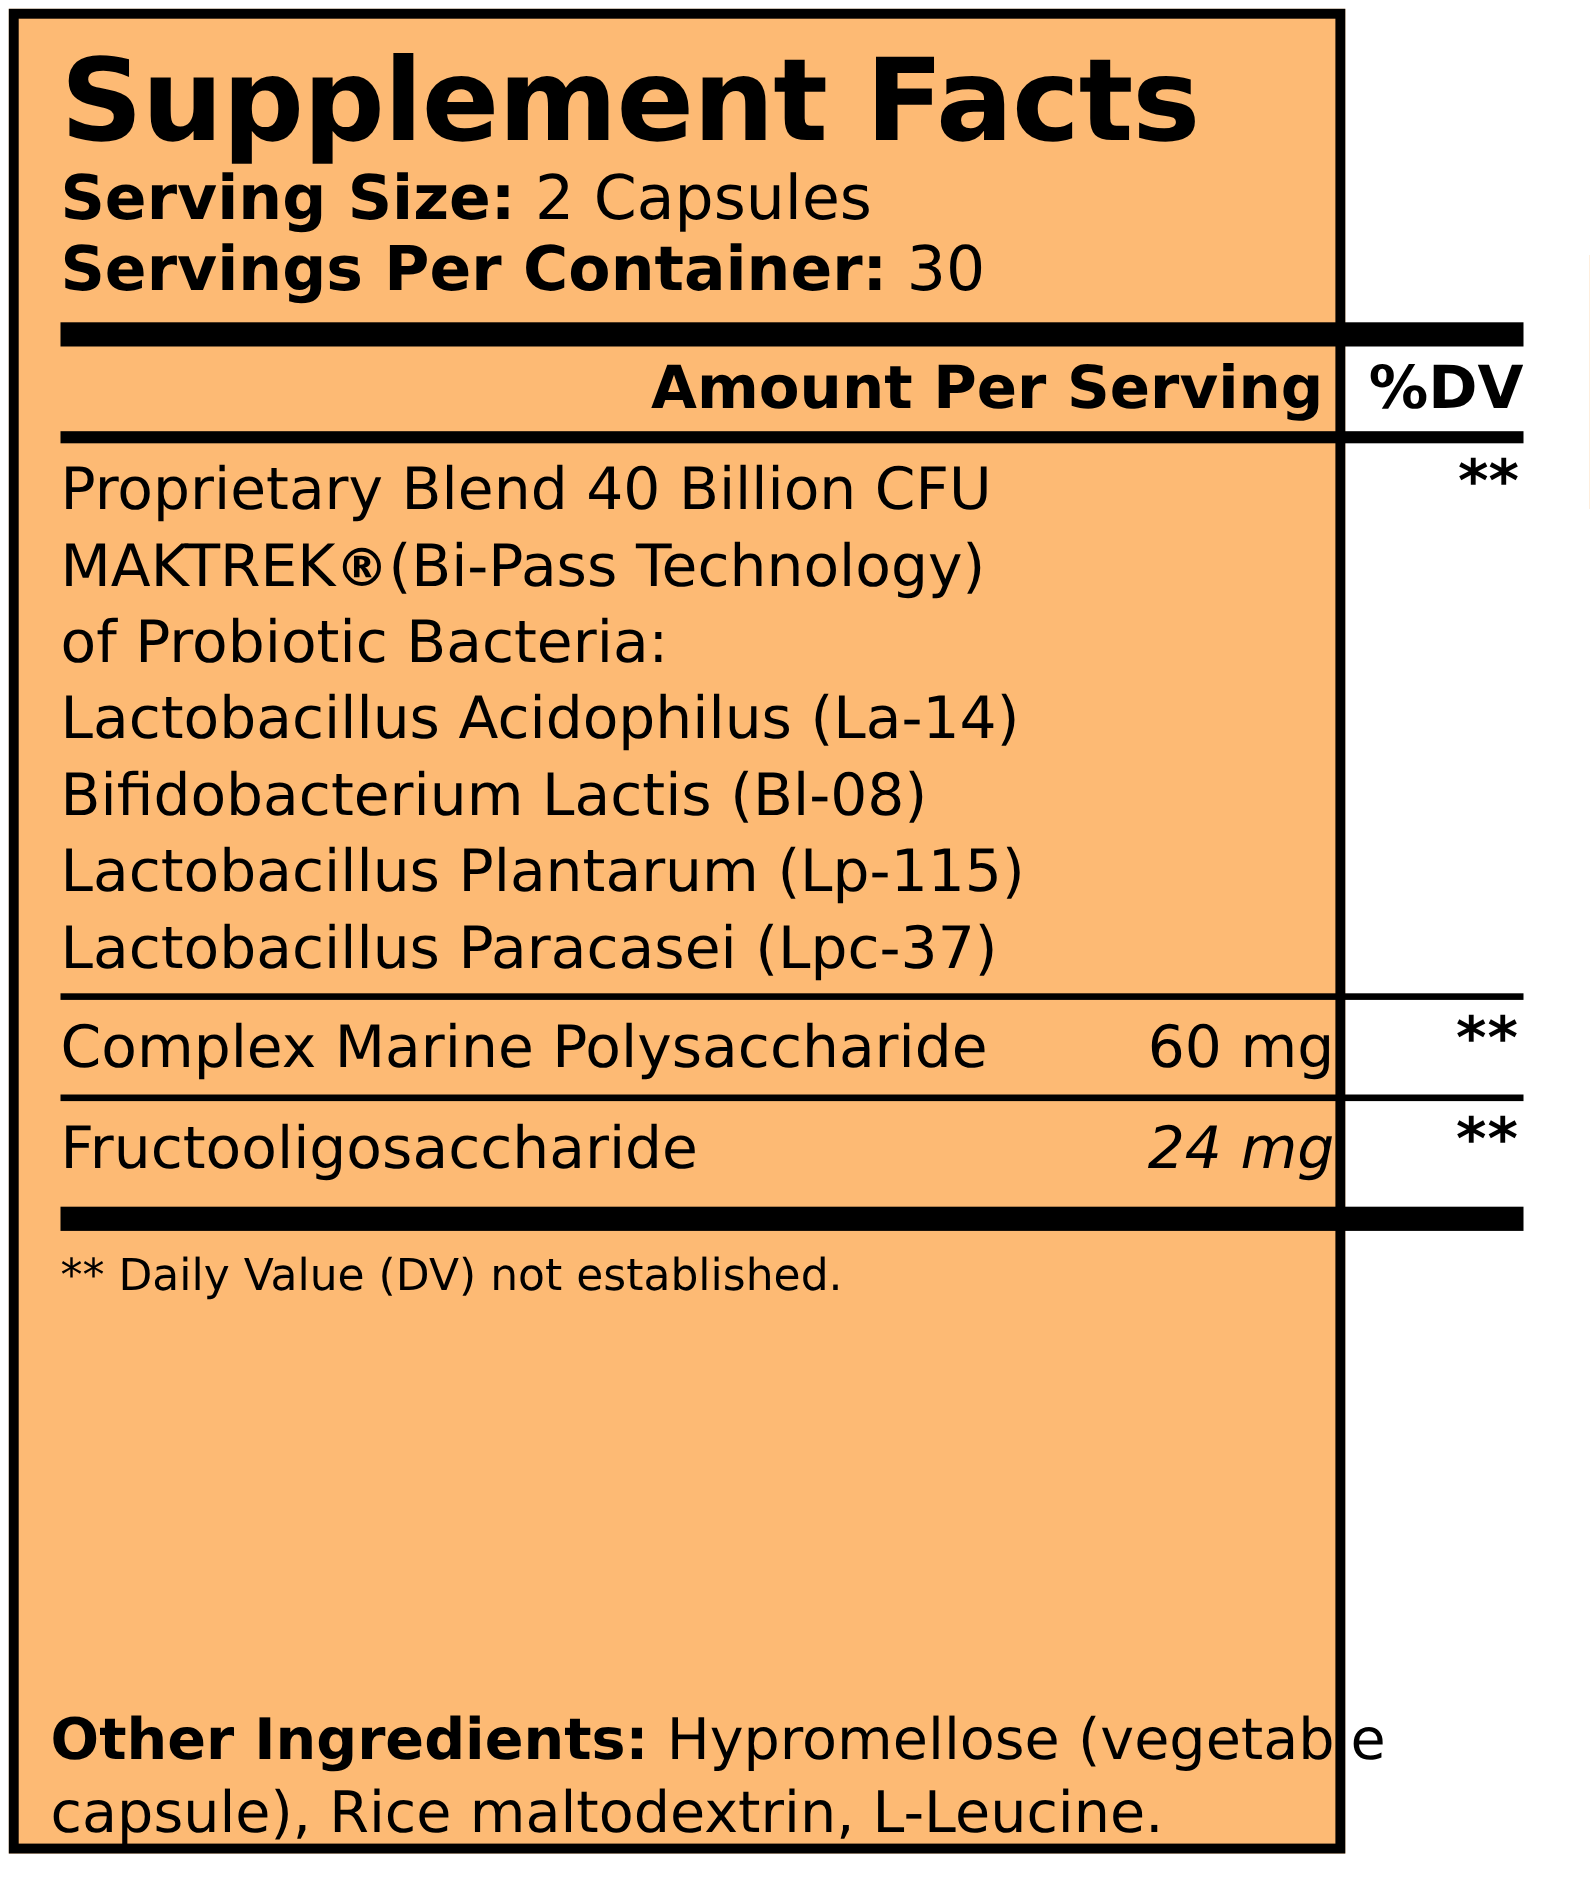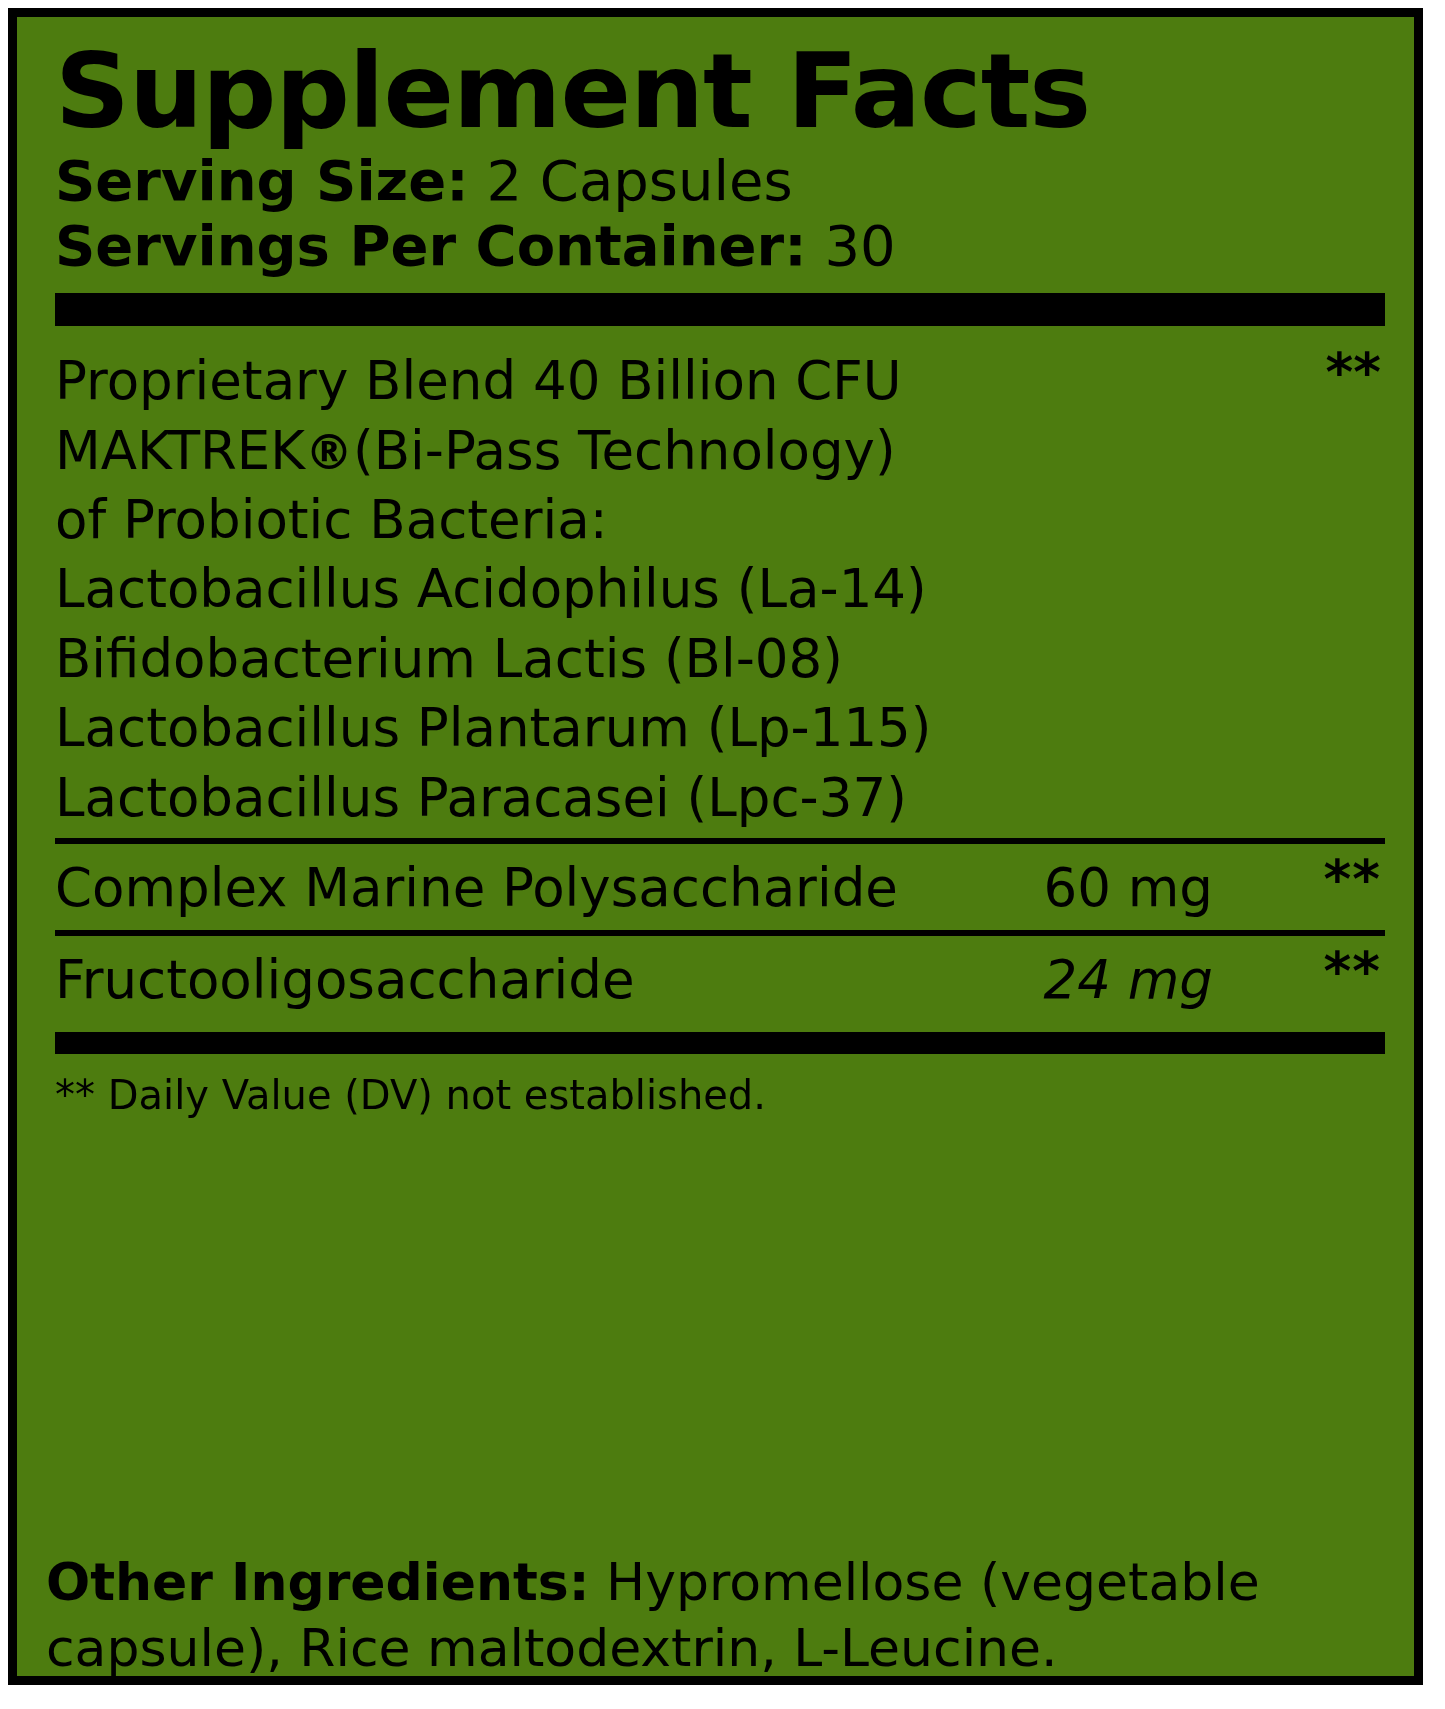--- a/index.html
+++ b/index.html
@@ -12,25 +12,25 @@
     height: 1709px;
     font-family: "DejaVu Sans", "Liberation Sans", sans-serif;
     color: #000000;
     overflow: hidden;
   }
 
   .panel {
     position: absolute;
     left: 8px;
     top: 8px;
-    width: 1415px;
+    width: 1215px;
     height: 1677px;
     border: 9px solid #000000;
     box-sizing: border-box;
-    background: #4d7c0f;
+    background: #fdba74;
   }
 
   .inner {
     position: absolute;
     left: 38px;
     top: 18px;
     right: 20px;
     width: 1330px;
   }
 
@@ -75,21 +75,21 @@
     font-weight: 700;
     padding: 6px 0 8px 0;
     white-space: nowrap;
   }
   .dv-header .aps { margin-right: 34px; }
   .dv-header .dv { width: 148px; text-align: right; }
 
   .blend-block {
     font-size: 53px;
     line-height: 1.31;
-    padding-top: 20px;
+    padding-top: 8px;
     padding-bottom: 6px;
   }
   .blend-block .line { position: relative; white-space: nowrap; }
   .blend-block .reg {
     font-weight: 700;
     font-size: 48px;
     vertical-align: baseline;
   }
 
   .single-row {
@@ -148,20 +148,24 @@
       <span>2 Capsules</span>
     </div>
 
     <div class="serving-line">
       <span class="bold">Servings Per Container:</span>
       <span>30</span>
     </div>
 
     <div class="rule-thick"></div>
 
+    <div class="dv-header">
+      <span class="aps">Amount Per Serving</span>
+      <span class="dv">%DV</span>
+    </div>
 
     <div class="rule-med"></div>
 
     <div class="blend-block">
       <div class="line">
         <span>Proprietary Blend</span>
         <span class="amount" style="right:178px; top:0;">40 Billion CFU</span>
         <span class="dvval" style="position:absolute; right:4px; top:-8px; font-weight:700;">**</span>
       </div>
       <div class="line">

